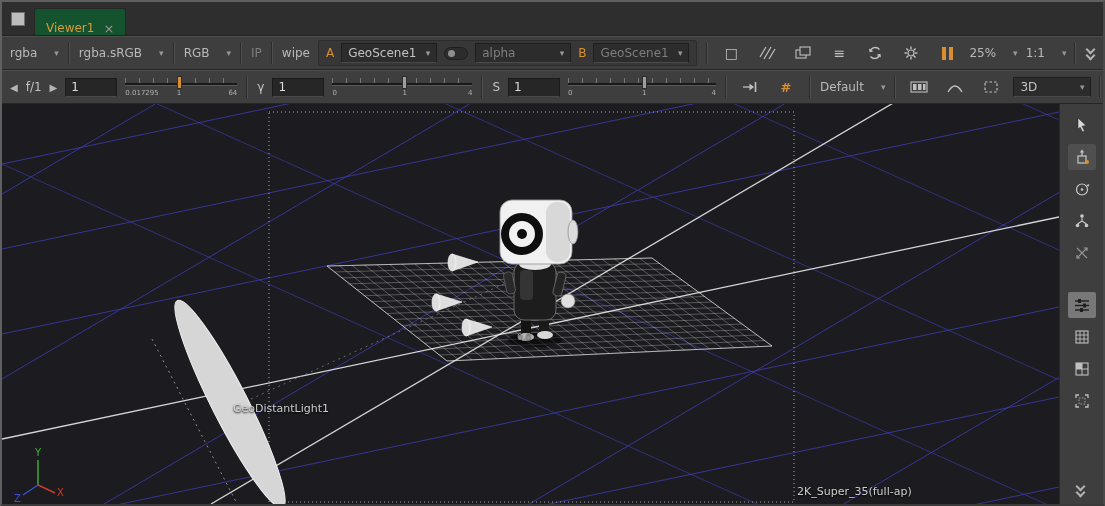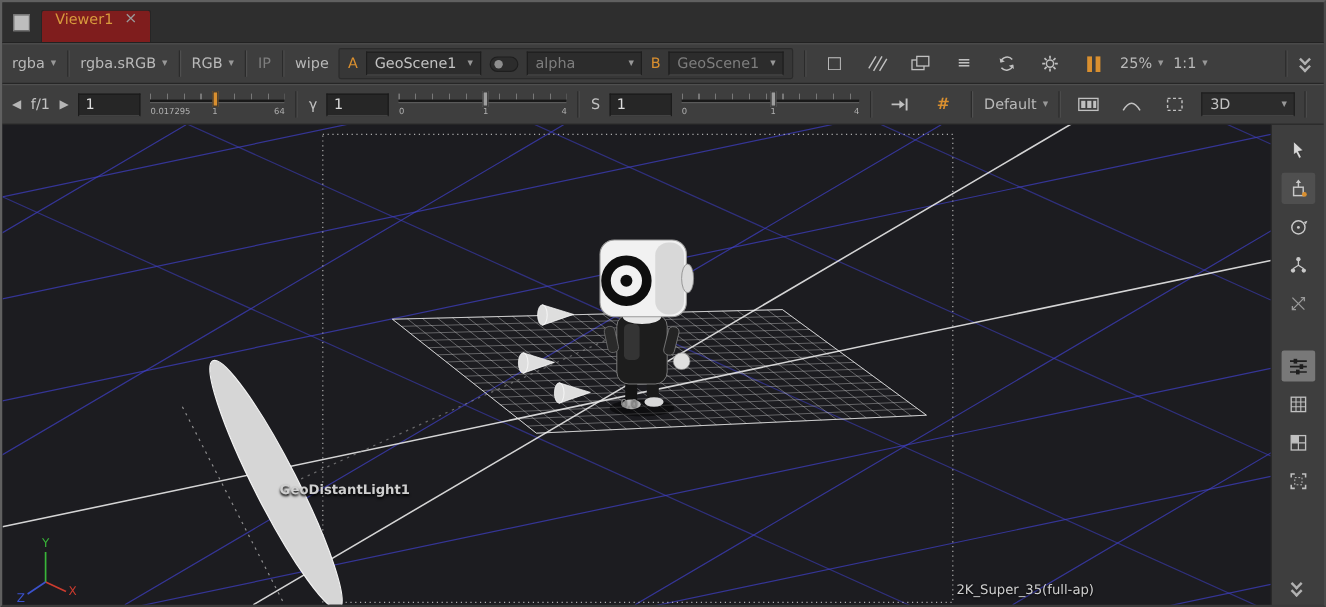--- a/index.html
+++ b/index.html
@@ -4,28 +4,28 @@
 <style>
 *{box-sizing:border-box;margin:0;padding:0}
 html,body{width:1105px;height:506px;overflow:hidden;background:#454545;
   font-family:"DejaVu Sans","Liberation Sans",sans-serif;font-size:12px;color:#c2c2c2}
 .window{position:absolute;inset:0;border:2px solid #606060;border-bottom-color:#3a3a3a;
   border-right-color:#4a4a4a;background:#393939;display:flex;flex-direction:column}
 
 .tabbar{height:34px;background:#2e2e2e;display:flex;align-items:flex-end;padding-left:6px;
   border-bottom:1px solid #222;flex:0 0 auto}
 .panel-menu{width:14px;height:14px;background:#bdbdbd;border:1px solid #6f6f6f;margin:0 9px 9px 3px}
-.tab{height:27px;background:#7f1d1d;border:1px solid #262626;border-bottom:none;
-  border-radius:3px 3px 0 0;display:flex;align-items:flex-start;gap:9px;padding:0 11px;color:#d79a3d}
+.tab{height:27px;background:#14532d;border:1px solid #262626;border-bottom:none;
+  border-radius:3px 3px 0 0;display:flex;align-items:flex-end;gap:9px;padding:0 11px;color:#d79a3d}
 .tab .close{color:#9a9a9a;font-size:13px;line-height:1}
 
 .toolbar{height:34px;background:#3e3e3e;border-top:1px solid #4f4f4f;border-bottom:1px solid #262626;
   display:flex;align-items:center;padding:0 8px;gap:8px;flex:0 0 auto;white-space:nowrap}
 .sep{width:0;height:22px;border-left:1px solid #2b2b2b;border-right:1px solid #4f4f4f;margin:0 1px;flex:0 0 auto}
-.dd{display:flex;align-items:center;gap:5px;color:#b9b9b9}
+.dd{display:flex;align-items:center;gap:17px;color:#b9b9b9}
 .caret{font-size:9px;color:#989898}
 .dim{color:#7e7e7e}
 .orange{color:#d98f2f}
 .inset{display:flex;align-items:center;gap:7px;background:#373737;border:1px solid #2b2b2b;
   border-radius:2px;height:26px;padding:0 7px}
 .combo{display:flex;align-items:center;gap:6px;background:#2c2c2c;border:1px solid #1e1e1e;
   border-bottom-color:#4a4a4a;height:20px;padding:0 6px;min-width:96px;justify-content:space-between}
 .pill{width:24px;height:13px;background:#2c2c2c;border:1px solid #1e1e1e;border-radius:7px;position:relative}
 .pill i{position:absolute;left:3px;top:2px;width:7px;height:7px;border-radius:50%;background:#8e8e8e}
 .ibtn{width:28px;height:26px;display:flex;align-items:center;justify-content:center;border-radius:2px;flex:0 0 auto}
@@ -384,21 +384,21 @@
 
         <g stroke-width="1.4">
           <line x1="36" y1="381" x2="36" y2="356" stroke="#39b539"></line>
           <line x1="36" y1="381" x2="53" y2="389" stroke="#cc3b2e"></line>
           <line x1="36" y1="381" x2="21" y2="391" stroke="#3b52cc"></line>
           <text x="33" y="352" fill="#39b539" font-size="10">Y</text>
           <text x="55" y="392" fill="#cc3b2e" font-size="10">X</text>
           <text x="12" y="398" fill="#3b52cc" font-size="10">Z</text>
         </g>
       </svg>
-      <div class="vlabel" style="left:231px;top:298px;font-weight:bold">GeoDistantLight1</div>
+      <div class="vlabel" style="left:231px;top:298px;font-weight:normal">GeoDistantLight1</div>
       <div class="vlabel" style="left:515px;top:228px;font-size:9px;color:#8f8f8f">0,0</div>
       <div class="vlabel" style="left:795px;top:381px">2K_Super_35(full-ap)</div>
     </div>
 
     <div class="sidebar">
       <div class="ibtn">
         <svg width="18" height="18">
             <path d="M5 2 L13 9.5 L9 10.2 L11.5 15 L9.6 16 L7.2 11.3 L5 13 Z" fill="#d8d8d8" stroke="#222" stroke-width="0.5"></path>
           </svg>
       </div>

